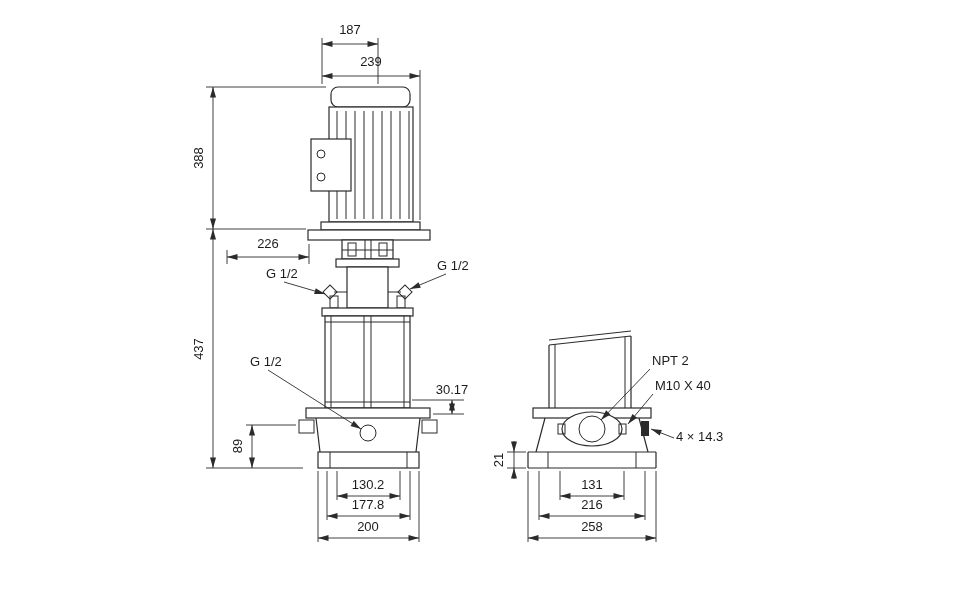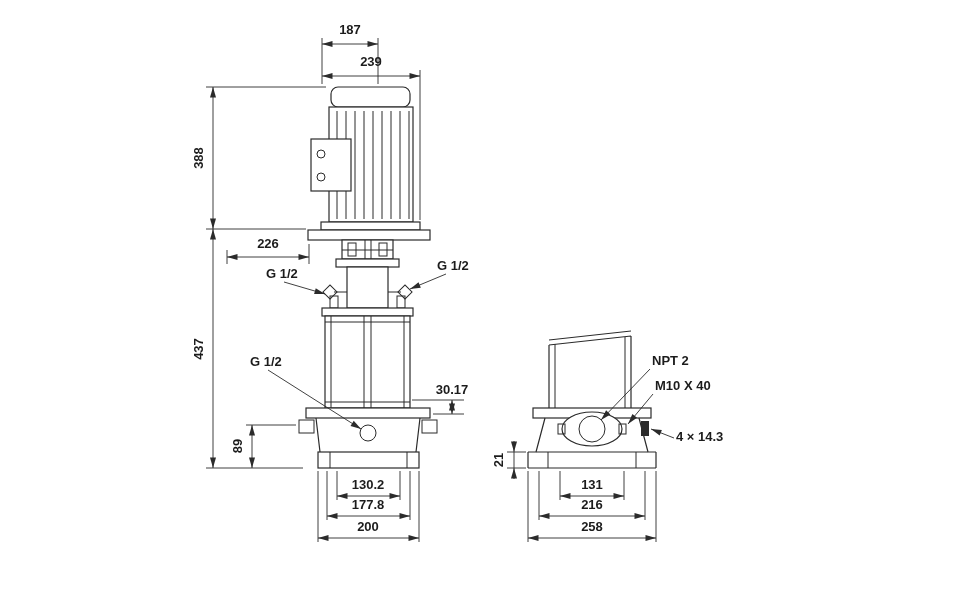--- a/index.html
+++ b/index.html
@@ -1,17 +1,17 @@
 <!DOCTYPE html>
 <html><head>
 <meta charset="utf-8">
 <style>
   html,body{margin:0;padding:0;background:#ffffff;}
   .stage{position:relative;width:808px;height:600px;background:#ffffff;overflow:hidden;
-         font-family:"Liberation Sans",sans-serif;font-weight:bold;}
+         font-family:"Liberation Sans",sans-serif;}
   svg text{font-family:"Liberation Sans",sans-serif;font-size:13px;fill:#1c1c1c;}
   .p{fill:none;stroke:#2b2b2b;stroke-width:1.2;}
   .t{fill:none;stroke:#2b2b2b;stroke-width:1;}
   .d{fill:none;stroke:#2b2b2b;stroke-width:0.9;}
   .w{fill:#ffffff;stroke:#2b2b2b;stroke-width:1.2;}
   .blk{fill:#2b2b2b;stroke:none;}
 </style>
 </head>
 <body>
 

